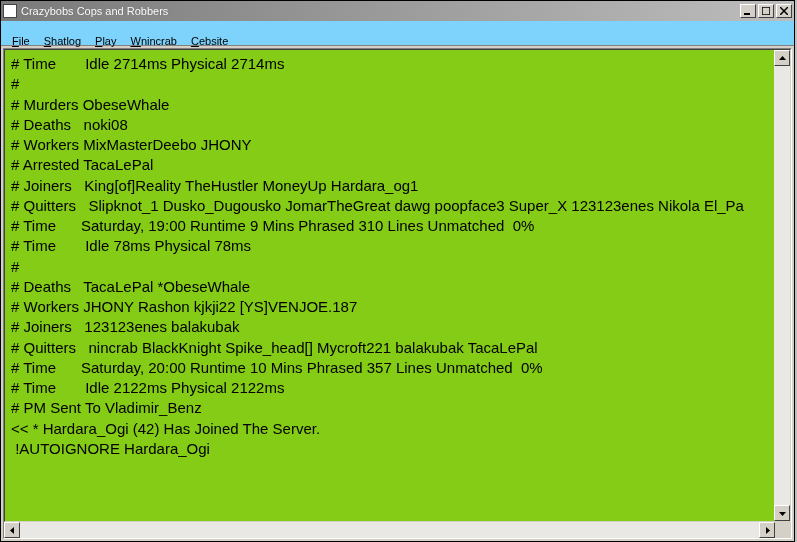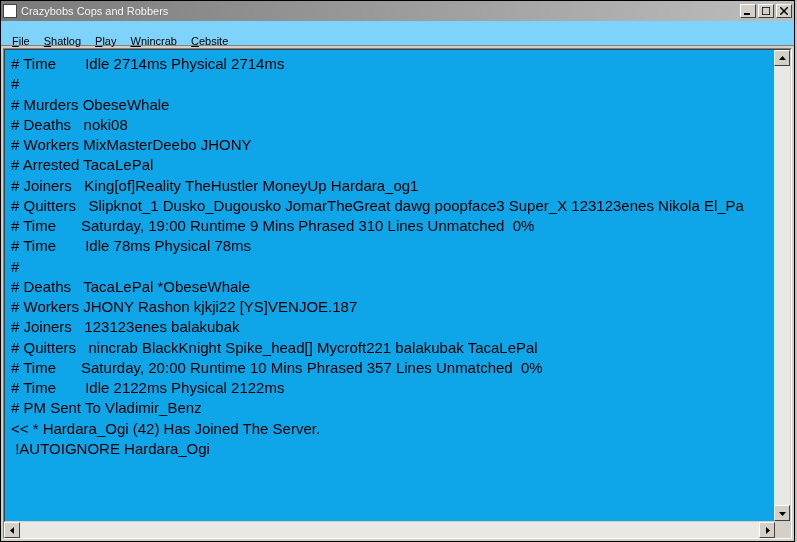--- a/index.html
+++ b/index.html
@@ -86,21 +86,21 @@
 }
 .content-inner {
   flex: 1;
   border: 1px solid;
   border-color: #404040 #d4d0c8 #d4d0c8 #404040;
   display: flex;
   overflow: hidden;
 }
 .textarea {
   flex: 1;
-  background: #0ea5e9;
+  background: #84cc16;
   font-family: Arial, sans-serif;
   font-size: 15px;
   color: #000;
   padding: 4px 6px;
   white-space: pre;
   overflow: hidden;
   line-height: 1.35;
 }
 .vscroll {
   width: 16px;

